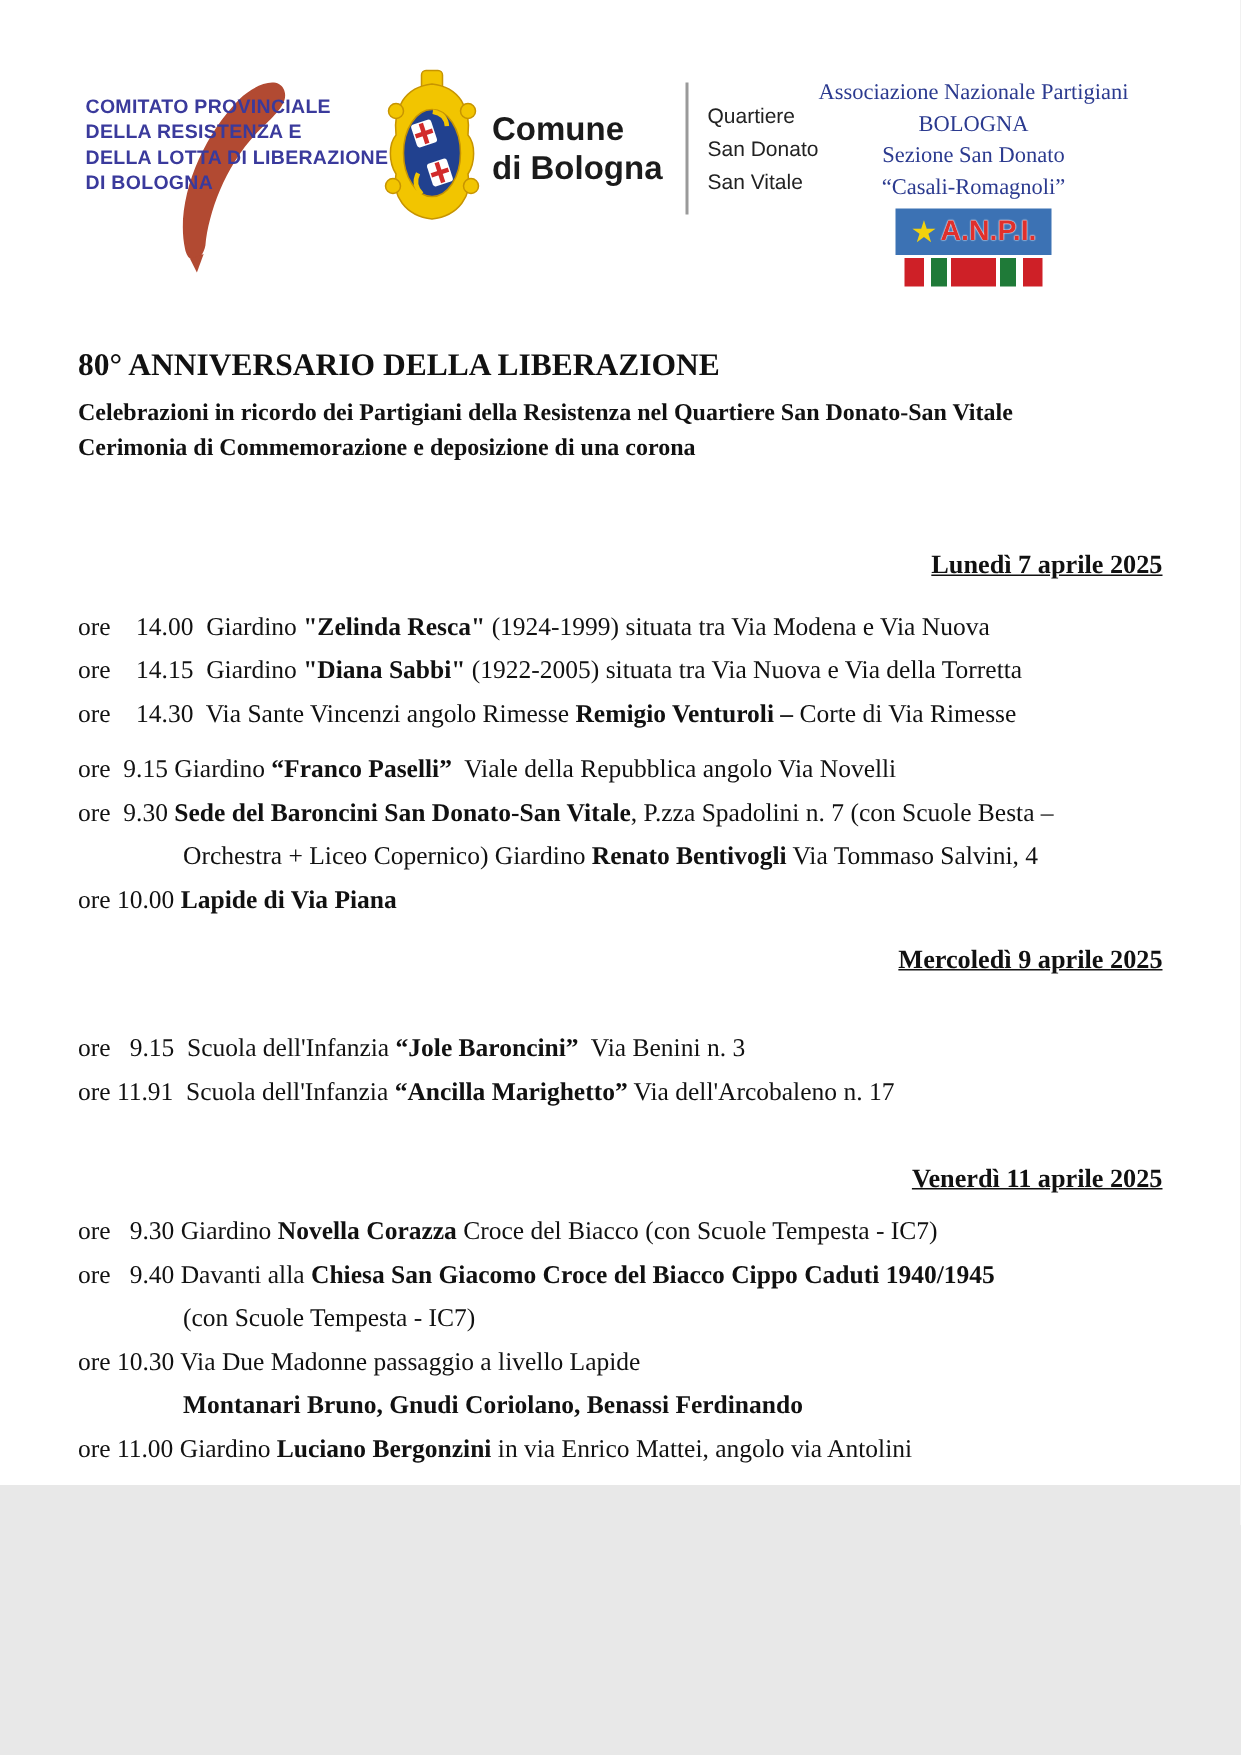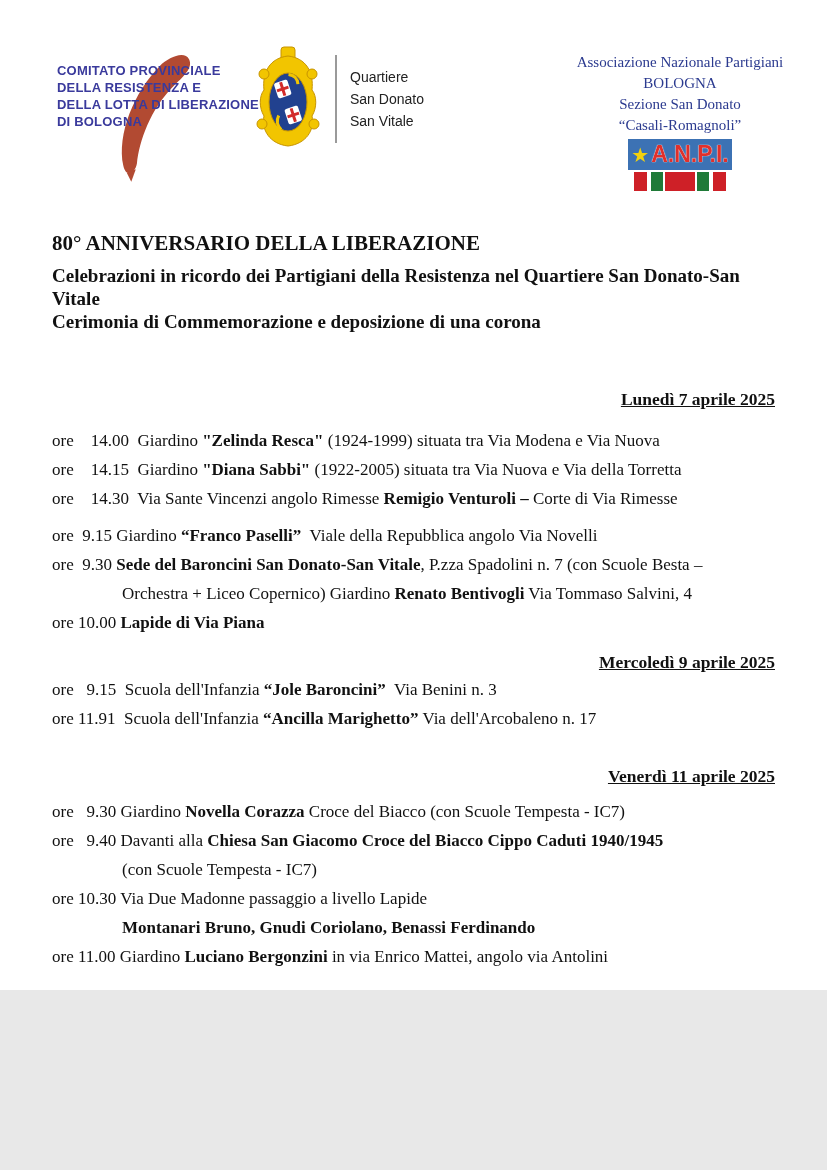--- a/index.html
+++ b/index.html
@@ -14,48 +14,48 @@
 
   
   .comune{position:absolute;left:256px;top:46px;display:flex;align-items:center;}
   .coa{width:64px;height:106px;flex:0 0 auto;}
   .comune-name{font-family:"Liberation Sans",sans-serif;font-weight:bold;font-size:22px;
                line-height:26px;color:var(--c-comune_black);margin-left:8px;}
   .vdiv{width:2px;height:88px;background:#9a9a9a;margin:0 13px 0 15px;}
   .quartiere{font-family:"Liberation Sans",sans-serif;font-size:14px;line-height:22px;color:#222;}
 
   
-  .anpi{position:absolute;left:555px;top:52px;width:250px;text-align:center;}
+  .anpi{position:absolute;left:524px;top:52px;width:250px;text-align:center;}
   .anpi-lines{font-size:15px;line-height:21px;color:var(--c-anpi_text_blue);}
   .anpi-box{margin:3px auto 0;width:104px;height:31px;background:var(--c-anpi_box_blue);
             display:flex;align-items:center;justify-content:center;gap:2px;}
   .anpi-star{color:var(--c-star_yellow);font-size:20px;line-height:1;}
-  .anpi-label{font-family:"Liberation Sans",sans-serif;font-weight:bold;font-size:23px;
+  .anpi-label{font-family:"Liberation Sans",sans-serif;font-weight:bold;font-size:19px;
               color:var(--c-anpi_red);text-shadow:0 0 1px #fff,0 0 1px #fff;}
   .anpi-ribbon{margin:2px auto 0;width:92px;height:19px;
     background:linear-gradient(90deg,
       var(--c-ribbon_red) 0 14%, #fff 14% 19%, var(--c-ribbon_green) 19% 31%, #fff 31% 34%,
       var(--c-ribbon_red) 34% 66%, #fff 66% 69%, var(--c-ribbon_green) 69% 81%, #fff 81% 86%,
       var(--c-ribbon_red) 86% 100%);}
 
   
   .content{position:absolute;left:52px;top:230px;width:723px;}
   .title-block{font-weight:bold;}
   .page-title{font-size:21px;line-height:26px;}
   .subtitles{margin-top:8px;}
-  .subtitle{font-size:19px;line-height:23px;}
+  .subtitle{font-size:16px;line-height:23px;}
   .sections{margin-top:53px;}
   .sec-heading{text-align:right;font-weight:bold;font-size:17.5px;line-height:26px;}
   .sec-heading span{text-decoration:underline;}
   .event-line{font-size:17px;line-height:29px;white-space:pre-wrap;}
   .b{font-weight:bold;}
   .indent{padding-left:70px;}
   .s0 .sec-lines{margin-top:14px;}
   .s1{margin-top:8px;}  .s1 .sec-lines{margin-top:2px;}
-  .s2{margin-top:12px;} .s2 .sec-lines{}
+  .s2{margin-top:12px;} .s2 .sec-lines{margin-top:32px;}
   .s3{margin-top:30px;} .s3 .sec-lines{margin-top:8px;}
 
   
   .flag{position:absolute;}
   .flag-left{left:60px;top:1060px;width:100px;height:86px;}
   .flag-right{left:680px;top:1066px;width:86px;height:78px;}
   .invite{position:absolute;left:0;right:0;top:1093px;text-align:center;font-weight:bold;
           font-style:italic;font-size:20px;letter-spacing:.6px;color:var(--c-invite_blue);}
 </style>
 </head>
@@ -91,20 +91,24 @@
         <rect x="24" y="34" width="14" height="16" rx="2" fill="#fff"></rect>
         <rect x="29.5" y="35" width="3" height="14" fill="var(--c-cross_red)"></rect>
         <rect x="25" y="40.5" width="12" height="3" fill="var(--c-cross_red)"></rect>
         <rect x="26" y="62" width="14" height="16" rx="2" fill="#fff"></rect>
         <rect x="31.5" y="63" width="3" height="14" fill="var(--c-cross_red)"></rect>
         <rect x="27" y="68.5" width="12" height="3" fill="var(--c-cross_red)"></rect>
         <path d="M41,30 q8,4 6,12" stroke="var(--c-bologna_gold)" stroke-width="3" fill="none"></path>
         <path d="M19,66 q-6,6 -2,14" stroke="var(--c-bologna_gold)" stroke-width="3" fill="none"></path>
       </g>
     </svg>
+    <div class="comune-name">
+      <div>Comune</div>
+      <div>di Bologna</div>
+    </div>
     <div class="vdiv"></div>
     <div class="quartiere">
       <div>Quartiere</div>
       <div>San Donato</div>
       <div>San Vitale</div>
     </div>
   </div>
 
   <div class="anpi">
     <div class="anpi-lines">

